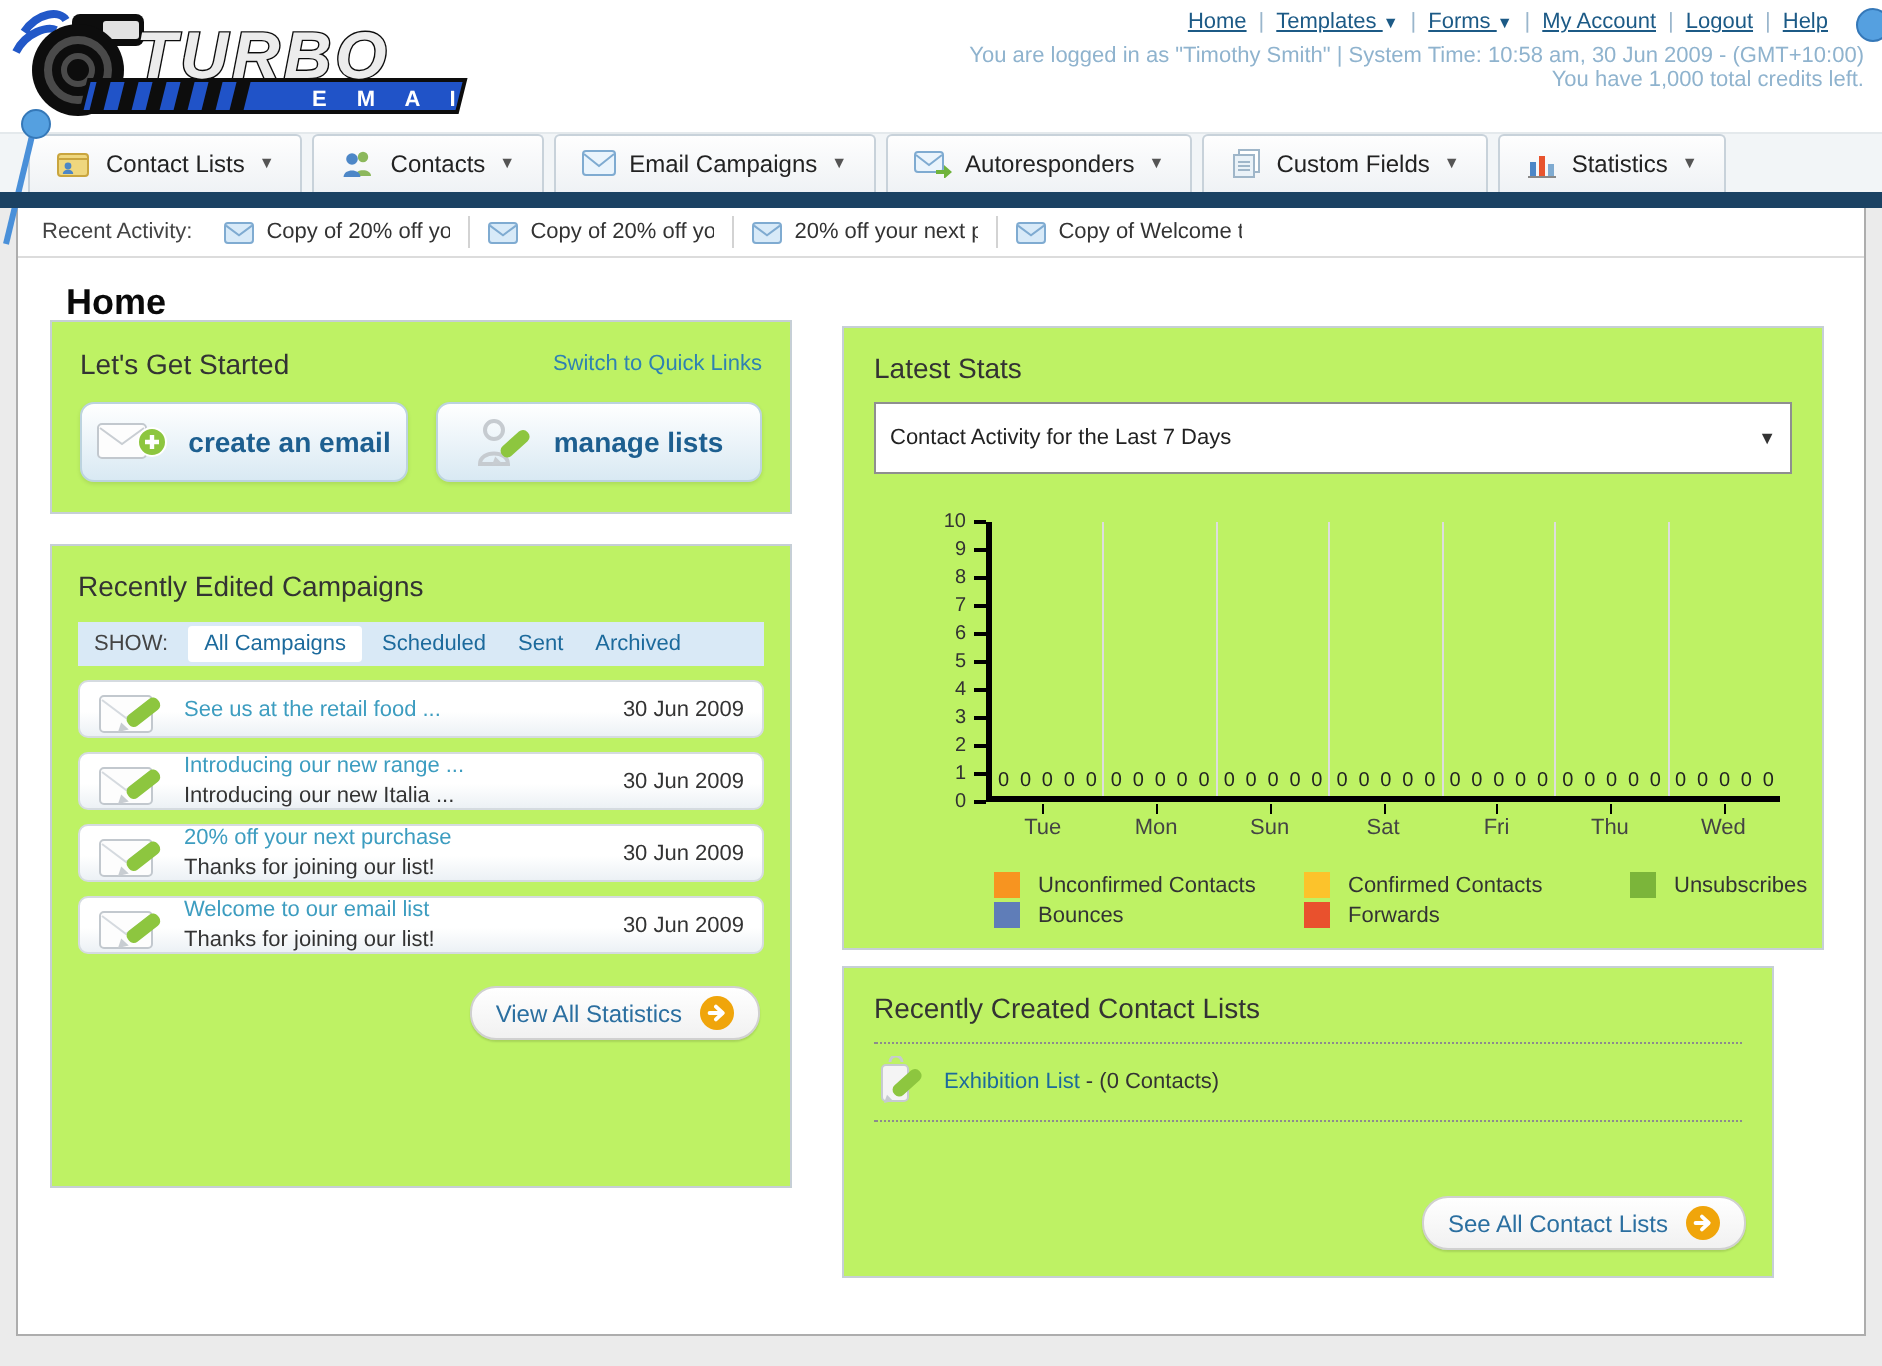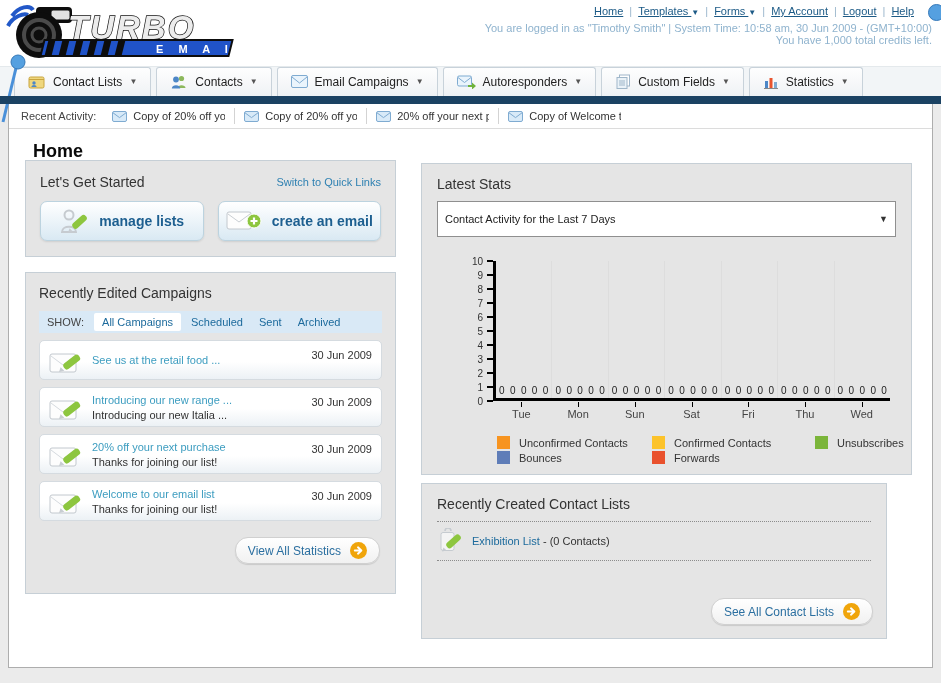--- a/index.html
+++ b/index.html
@@ -40,42 +40,42 @@
 
   .recent-activity { display:flex; align-items:center; height:25px; padding-left:12px;
     border-bottom:1px solid #DCDCDC; color:#444; }
   .ra-label { margin-right:16px; }
   .ra-item { display:flex; align-items:center; gap:6px; color:#333; }
   .ra-text { max-width:92px; overflow:hidden; white-space:nowrap; }
   .ra-sep { width:1px; height:16px; background:#D3D3D3; margin:0 9px; }
 
   h1.page-title { margin:12px 0 0 24px; font-size:18px; color:#0A0A0A; }
 
-  .panel { position:absolute; background:#e5e5e5; border:1px solid #C6CFD6; }
+  .panel { position:absolute; background:#bef264; border:1px solid #C6CFD6; }
   #gs-panel { left:16px; top:56px;  width:371px; height:97px;  padding:13px 14px; }
   #camp-panel { left:16px; top:168px; width:371px; height:322px; padding:12px 13px; }
   #stats-panel { left:412px; top:59px; width:491px; height:312px; padding:12px 15px; }
   #cl-panel { left:412px; top:379px; width:466px; height:156px; padding:12px 15px; }
   .panel h2 { font-size:14px; font-weight:normal; color:#333; }
 
   
   .gs-head { display:flex; justify-content:space-between; align-items:center; }
   .quick-link { font-size:11px; color:#2F81B2; }
   .gs-buttons { display:flex; gap:14px; margin-top:11px; }
   .gs-btn { flex:1; height:40px; display:flex; align-items:center; justify-content:center; gap:10px;
     background:linear-gradient(#FFFFFF,#D9E9F3); border:1px solid #BCD3DF; border-radius:7px;
     font-size:14px; font-weight:bold; color:#1D5F90; box-shadow:0 1px 2px rgba(0,0,0,.10); cursor:pointer; }
 
   
   .show-bar { margin-top:10px; background:#D9E9F6; padding:5px 8px; display:flex; align-items:center; font-size:11px; }
   .show-label { color:#444; margin-right:10px; }
   .filter { color:#1C6A9C; margin-right:16px; }
   .filter.active { background:#fff; padding:3px 8px; border-radius:2px; margin-right:10px;margin-top:33px; }
   .camp-item { margin-top:7px; border:1px solid #D5DBE0; border-radius:5px; padding:5px 9px;
-    display:flex; align-items:center; background:linear-gradient(#FFFFFF 55%, #ECF1F5); height:40px; cursor:pointer; }
+    display:flex; align-items:center; background:linear-gradient(#FFFFFF 55%, #ECF1F5); height:29px; cursor:pointer; }
   .camp-txt { margin-left:7px; flex:1; }
   .camp-title { color:#3D9DC0; display:block; }
   .camp-sub { color:#333; margin-top:3px; }
   .camp-date { color:#333; align-self:flex-start; margin-top:3px; }
   .view-all-row { margin-top:16px; text-align:right; padding-right:2px; }
   .pill-btn { display:inline-flex; align-items:center; gap:9px; padding:4px 12px; border:1px solid #D0D0D0;
     border-radius:13px; background:linear-gradient(#FFFFFF,#F1F1F1); color:#2B6FA0; font-size:12px;
     box-shadow:0 1px 1px rgba(0,0,0,.12); cursor:pointer; }
 
   
@@ -273,39 +273,39 @@
   <h1 class="page-title">Home</h1>
 
   <section class="panel" id="gs-panel">
     <div class="gs-head">
       <h2>Let's Get Started</h2>
       <a class="quick-link">Switch to Quick Links</a>
     </div>
     <div class="gs-buttons">
       <div class="gs-btn">
         <span class="icon">
+            <svg width="36" height="26" viewBox="0 0 36 26">
+              <rect x="1" y="4" width="24" height="17" rx="2" fill="#FDFDFD" stroke="#C2C8CE"></rect>
+              <path d="M2 6 L13 14 L24 6" fill="none" stroke="#C9CED3"></path>
+              <circle cx="28" cy="13" r="7" fill="#8DC63F" stroke="#FFFFFF"></circle>
+              <path d="M28 9.5 v7 M24.5 13 h7" stroke="#FFFFFF" stroke-width="2.2" fill="none"></path>
+            </svg>
+          </span>
+        <span>create an email</span>
+      </div>
+      <div class="gs-btn">
+        <span class="icon">
             <svg width="30" height="26" viewBox="0 0 30 26">
               <circle cx="10" cy="7" r="4.5" fill="none" stroke="#C6CBD0" stroke-width="2"></circle>
               <path d="M3 24 c0-7 14-7 14 0 z" fill="none" stroke="#C6CBD0" stroke-width="2"></path>
               <path d="M9 24.5 l4.8-1 -3.2-3.2 z" fill="#C8CDD2"></path>
               <rect x="12" y="11" width="17" height="6.5" rx="3" fill="#8DC63F" transform="rotate(-42 20 14)"></rect>
             </svg>
           </span>
         <span>manage lists</span>
-      </div>
-      <div class="gs-btn">
-        <span class="icon">
-            <svg width="36" height="26" viewBox="0 0 36 26">
-              <rect x="1" y="4" width="24" height="17" rx="2" fill="#FDFDFD" stroke="#C2C8CE"></rect>
-              <path d="M2 6 L13 14 L24 6" fill="none" stroke="#C9CED3"></path>
-              <circle cx="28" cy="13" r="7" fill="#8DC63F" stroke="#FFFFFF"></circle>
-              <path d="M28 9.5 v7 M24.5 13 h7" stroke="#FFFFFF" stroke-width="2.2" fill="none"></path>
-            </svg>
-          </span>
-        <span>create an email</span>
       </div>
     </div>
   </section>
 
   <section class="panel" id="camp-panel">
     <h2>Recently Edited Campaigns</h2>
     <div class="show-bar">
       <span class="show-label">SHOW:</span>
       <span id="camp-filters"><a class="filter active">All Campaigns</a><a class="filter">Scheduled</a><a class="filter">Sent</a><a class="filter">Archived</a></span>
     </div>

